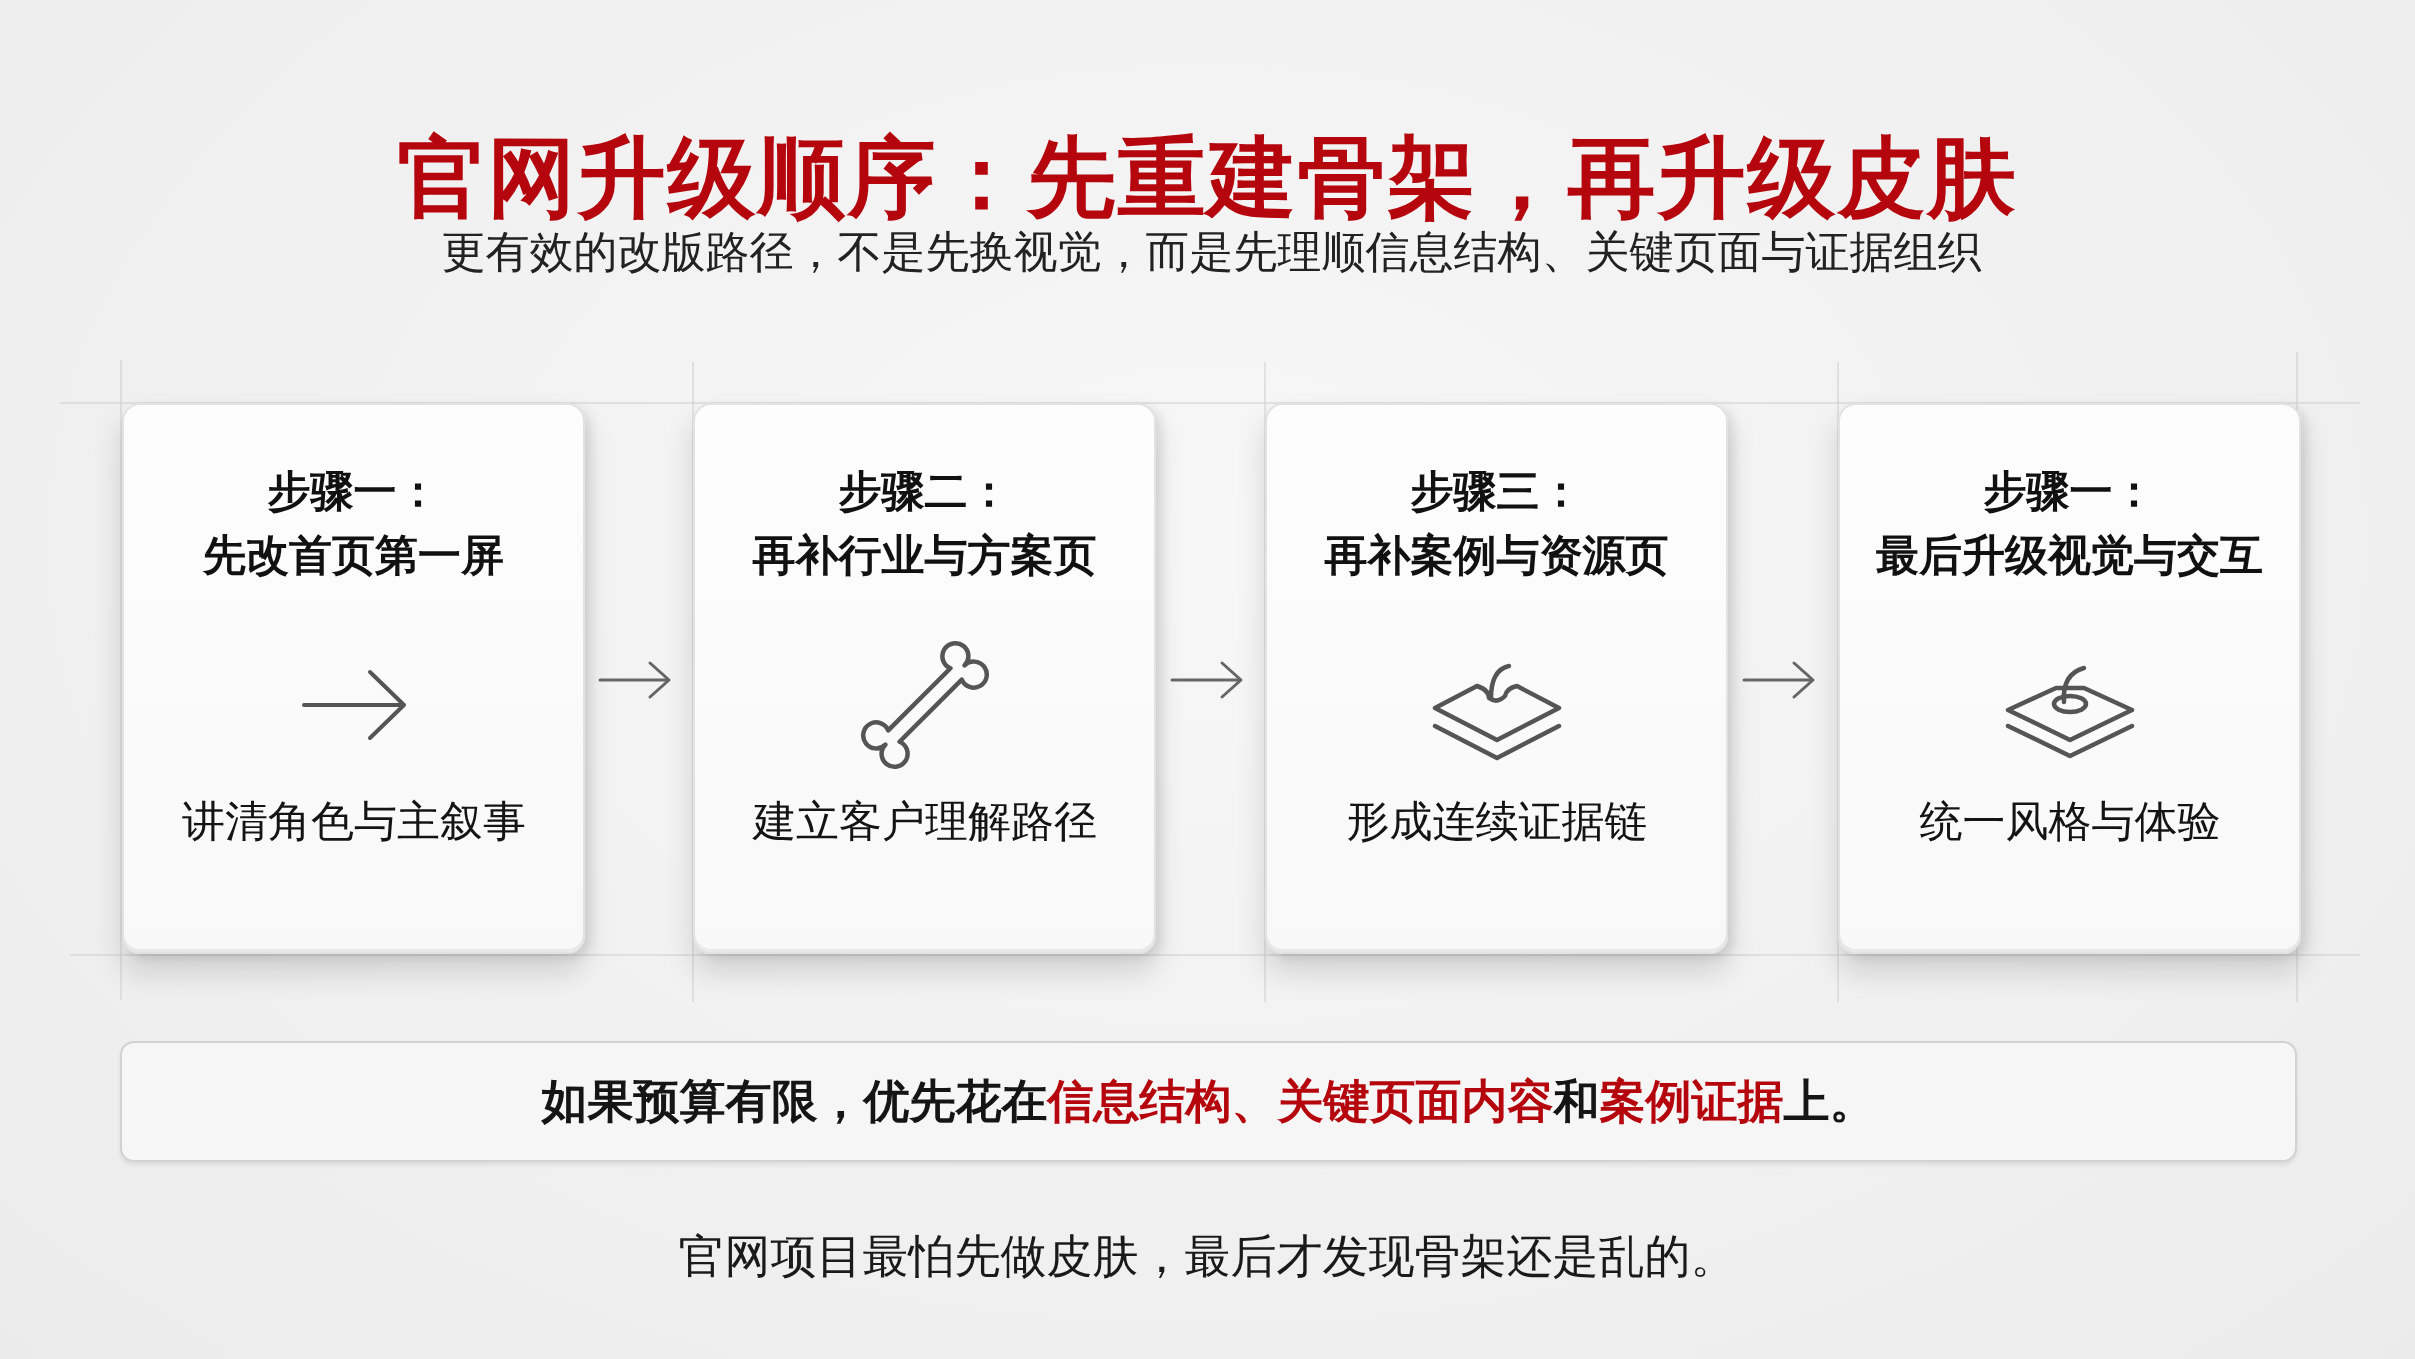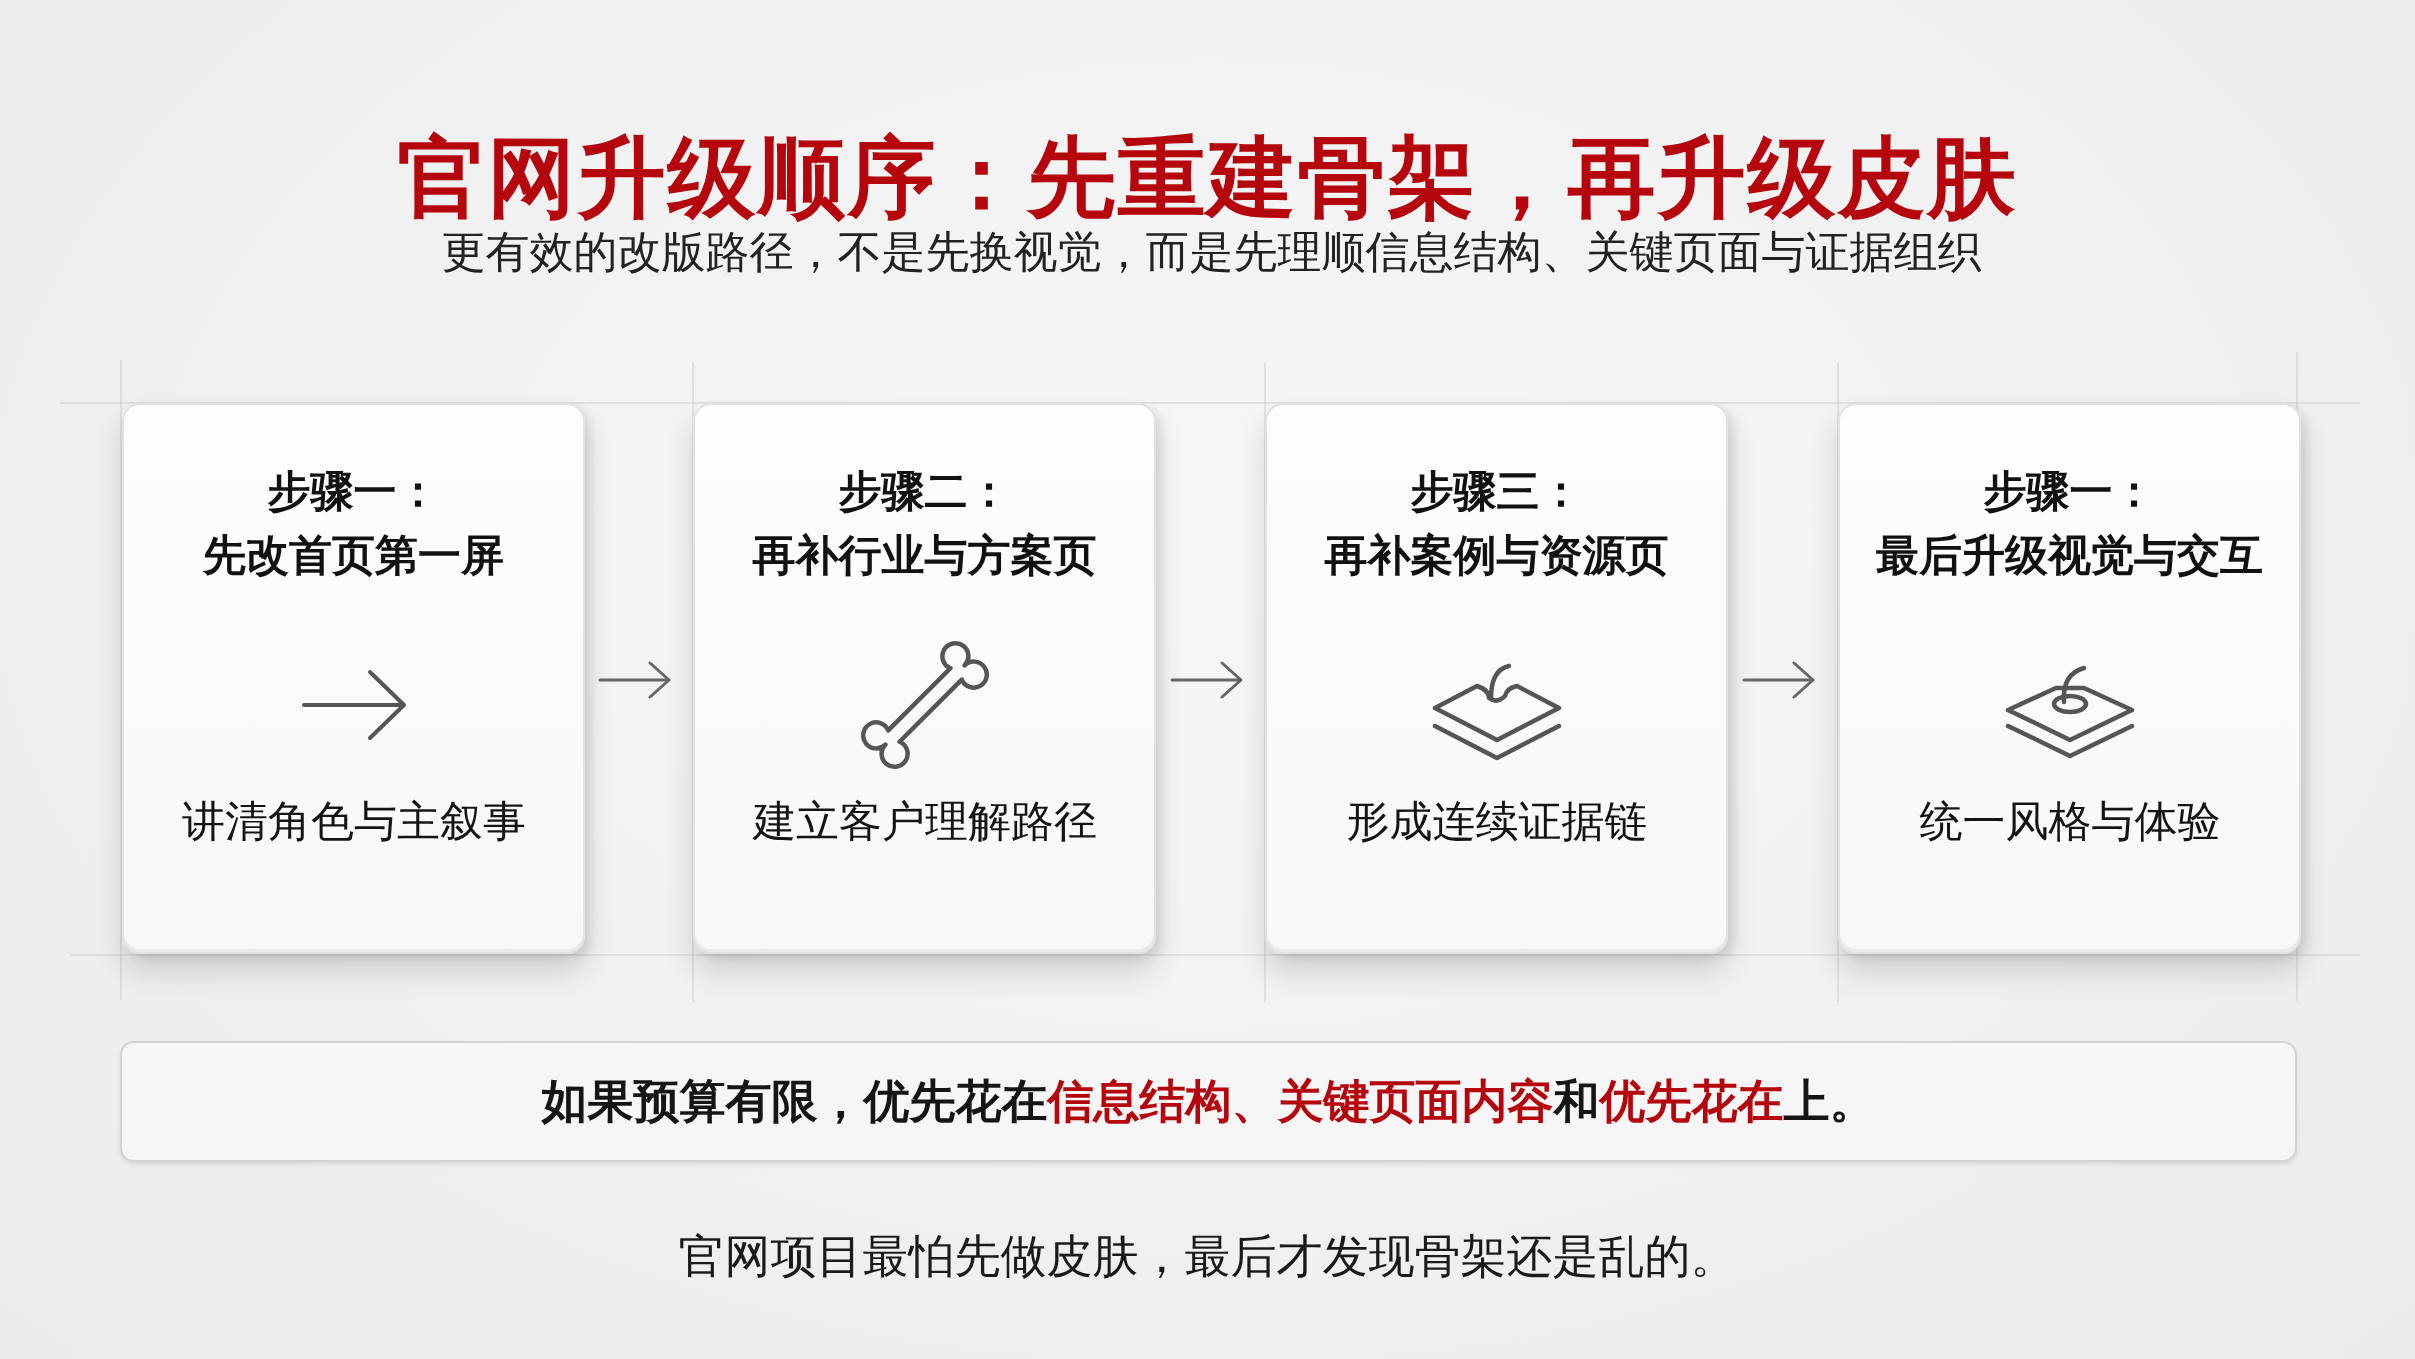--- a/index.html
+++ b/index.html
@@ -148,16 +148,16 @@
       <path d="M18,80 L66,58 L94,58 L142,80 L80,110 Z"></path>
       <path d="M18,96 L80,126 L142,96"></path>
       <ellipse cx="80" cy="74" rx="16" ry="8"></ellipse>
       <path d="M74,72 Q72,44 94,38"></path>
     </g>
   </svg>
   <div class="desc">统一风格与体验</div>
 </div>
 
 <div class="callout">
-  <span>如果预算有限，优先花在</span><span class="hl">信息结构、关键页面内容</span><span>和</span><span class="hl">优先花在</span><span>上。</span>
+  <span>如果预算有限，优先花在</span><span class="hl">信息结构、关键页面内容</span><span>和</span><span class="hl">案例证据</span><span>上。</span>
 </div>
 
 <div class="footer">官网项目最怕先做皮肤，最后才发现骨架还是乱的。</div>
 
 </body></html>

